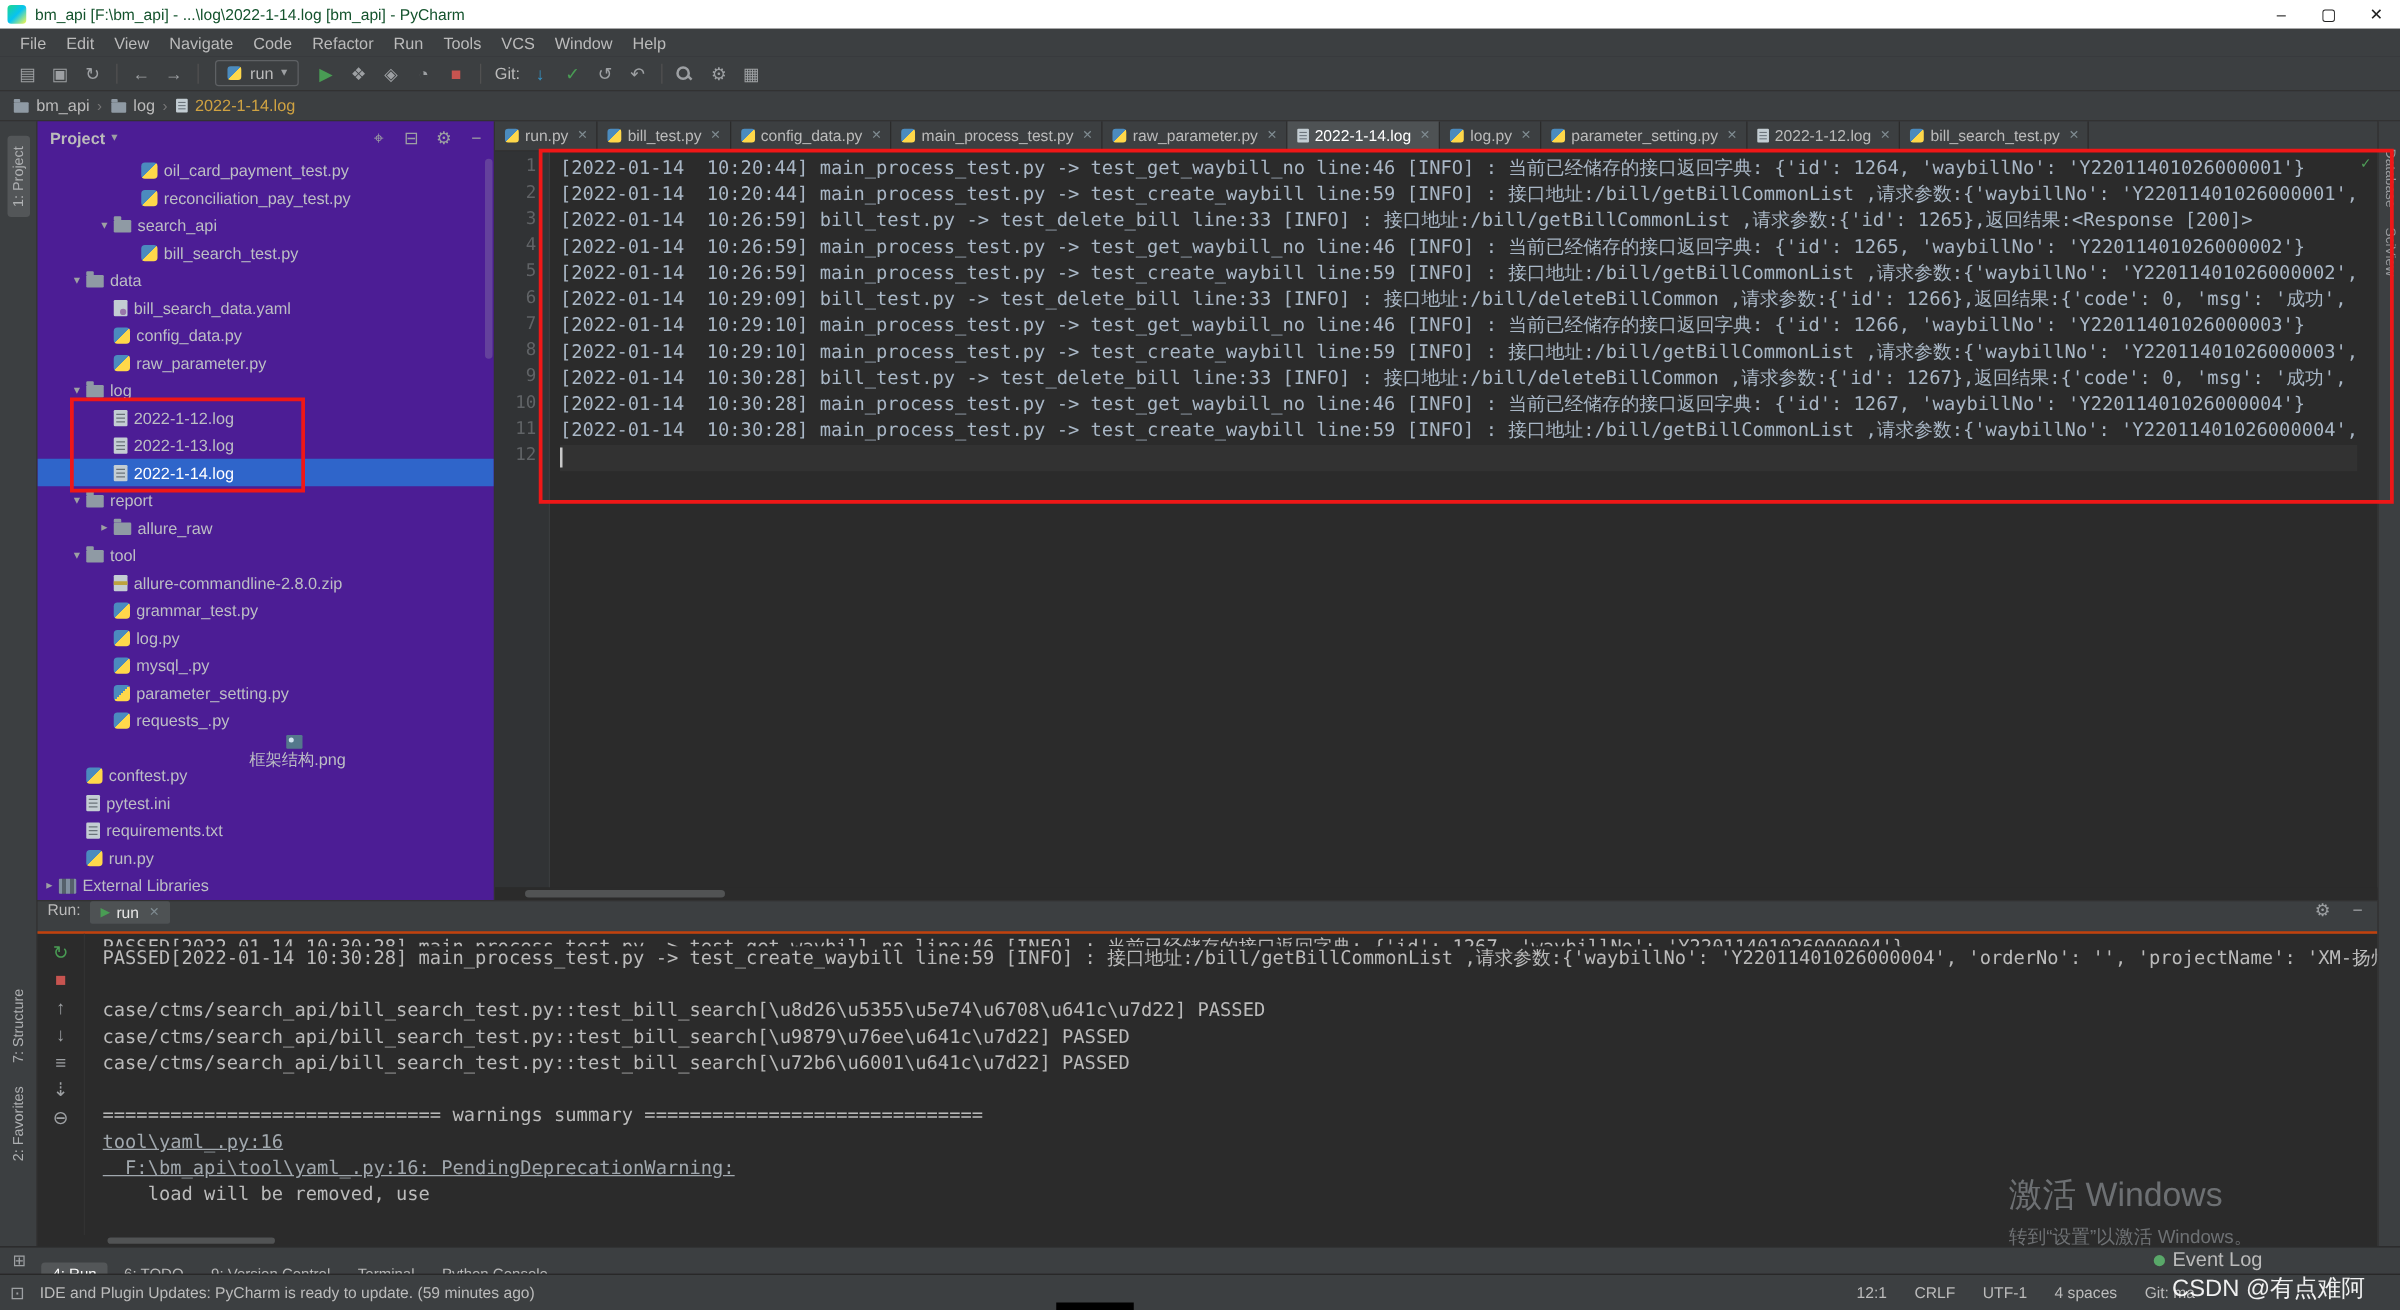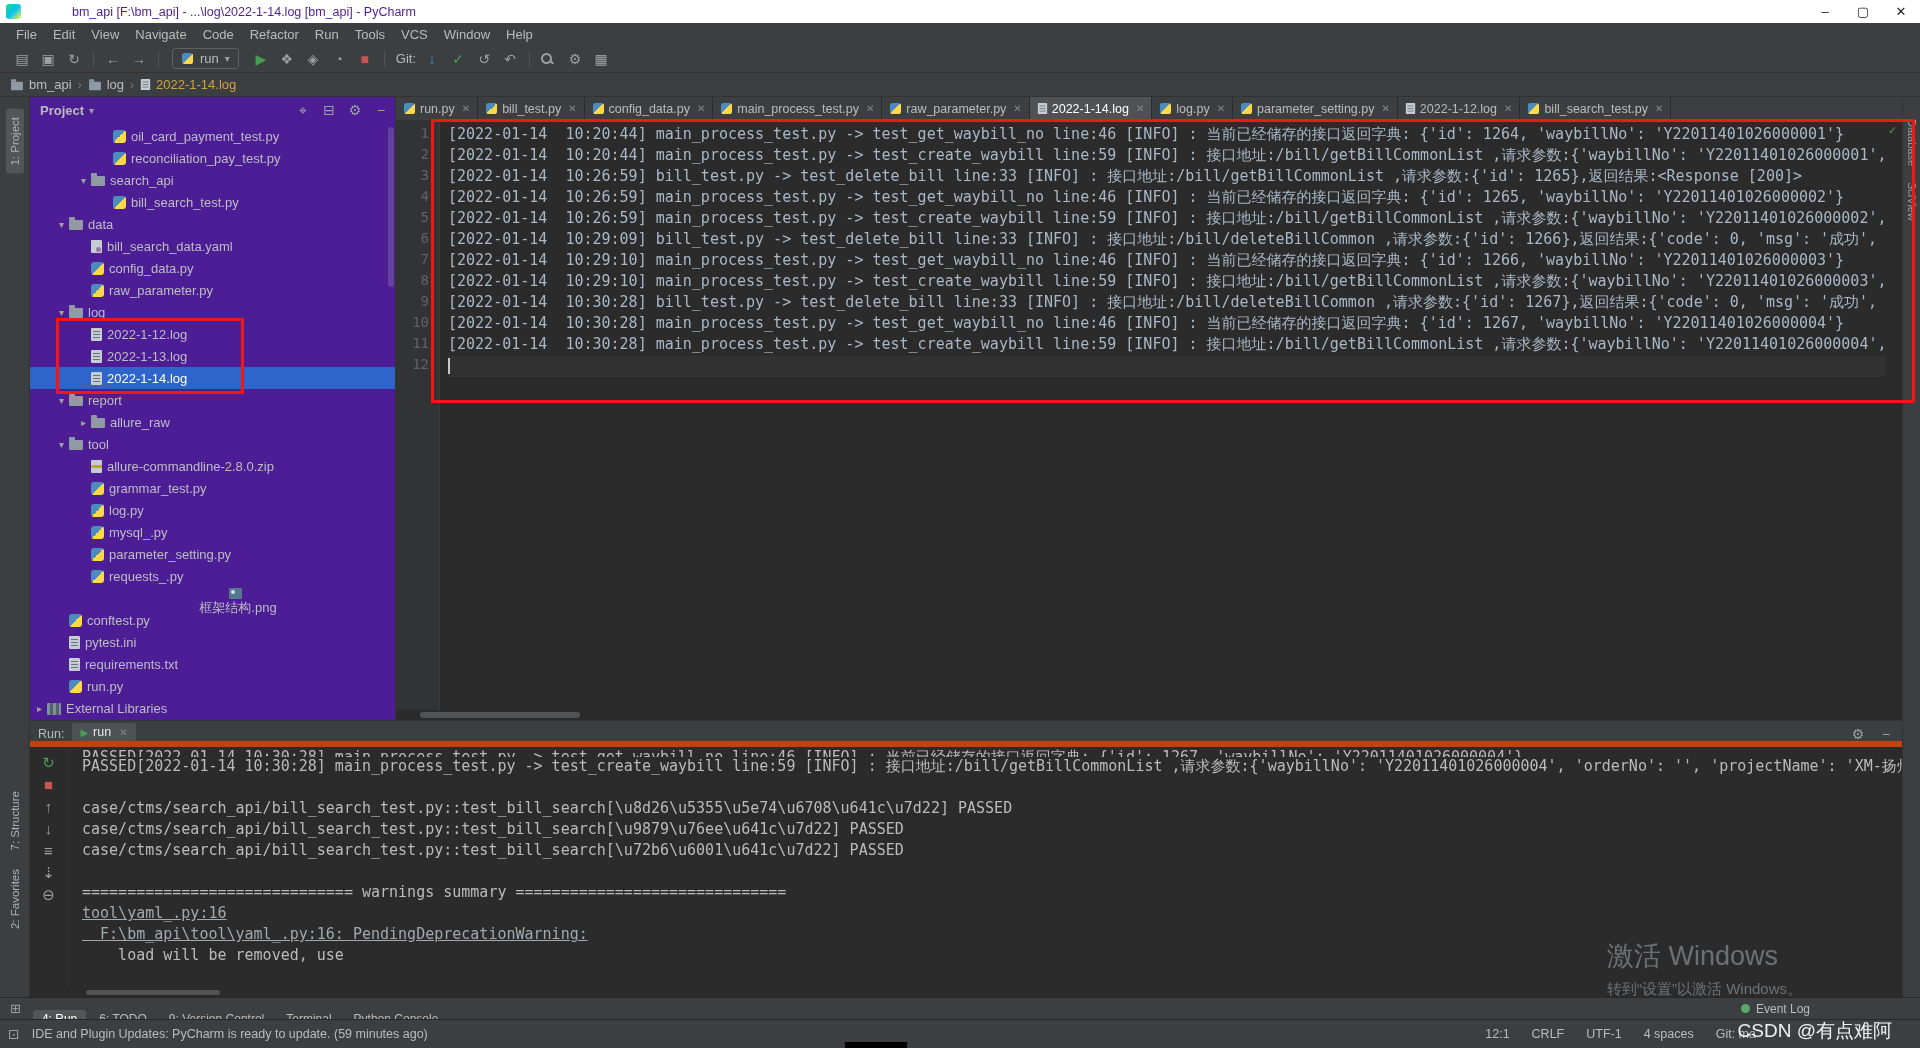--- a/index.html
+++ b/index.html
@@ -5,21 +5,21 @@
   * { margin:0; padding:0; box-sizing:border-box; }
   html,body { background:#1e1e1e; }
   body { font-family:"Liberation Sans","DejaVu Sans",sans-serif; }
   .app { position:relative; width:1920px; height:1048px; background:#2b2b2b; overflow:hidden;
          display:flex; flex-direction:column; color:#bbbbbb; }
 
   
   .titlebar { height:23px; background:#ffffff; display:flex; align-items:center; padding-left:6px; flex:none; }
   .pc-logo { width:15px; height:15px; border-radius:3px; margin-right:7px;
              background:linear-gradient(135deg,#21d789 0%,#07c3f2 50%,#fcf84a 100%); }
-  .title-text { font-size:12.5px; color:#4c1d95;margin-left:44px; }
+  .title-text { font-size:12.5px; color:#14532d; }
   .win-controls { margin-left:auto; display:flex; height:100%; }
   .win-btn { width:38px; height:100%; display:flex; align-items:center; justify-content:center;
              font-size:13px; color:#222; }
 
   
   .menubar { height:22px; background:#3c3f41; display:flex; align-items:center; padding-left:8px; flex:none; }
   .menu-item { font-size:13px; color:#bbbbbb; padding:0 8px; }
 
   
   .toolbar { height:28px; background:#3c3f41; display:flex; align-items:center; padding-left:8px; flex:none;
@@ -114,22 +114,22 @@
   .caret { display:inline-block; width:2px; height:16px; background:#c8c8c8; vertical-align:middle; }
   .editor-vscroll { width:16px; flex:none; position:relative; }
   .inspect-ok { position:absolute; top:3px; left:2px; font-size:11px; color:#4f9e58; font-weight:bold; }
   .editor-hscroll { height:10px; flex:none; position:relative; background:#2b2b2b; }
   .h-thumb { position:absolute; left:24px; top:2px; width:160px; height:6px;
              background:rgba(170,175,180,0.3); border-radius:3px; }
 
   
   .run-panel { height:277px; flex:none; background:#2b2b2b; border-top:1px solid #323232;
                display:flex; flex-direction:column; }
-  .run-header { height:26px; background:#3c3f41; display:flex; align-items:flex-end; padding:0 8px; flex:none;
-                border-bottom:6px solid #c2410c; }
+  .run-header { height:26px; background:#3c3f41; display:flex; align-items:flex-start; padding:0 8px; flex:none;
+                border-bottom:2px solid #c2410c; }
   .run-label { font-size:12.5px; color:#bbbbbb; margin-right:8px; }
   .run-tab { display:flex; align-items:center; gap:5px; background:#4e5254; padding:2px 8px;
              font-size:12.5px; color:#e8e8e8; border-radius:2px; }
   .run-ic { color:#499c54; font-size:10px; }
   .run-header-right { margin-left:auto; display:flex; gap:12px; }
   .run-body { flex:1; display:flex; min-height:0; }
   .run-toolbar { width:38px; flex:none; border-right:1px solid #323232; display:flex; flex-direction:column;
                  align-items:center; gap:7px; padding-top:8px; }
   .run-toolbar .tb-icon { font-size:15px; }
   .console { flex:1; padding:0 0 0 14px; overflow:hidden; }
@@ -140,21 +140,21 @@
   .run-hscroll { height:9px; flex:none; position:relative; }
   .h-thumb2 { position:absolute; left:56px; top:2px; width:134px; height:5px;
               background:rgba(170,175,180,0.3); border-radius:3px; }
 
   
   .bottom-bar { height:22px; background:#3c3f41; border-top:1px solid #282828; display:flex; align-items:center;
                 padding:0 10px; flex:none; gap:4px; }
   .bb-window-icon { color:#9da0a3; font-size:13px; margin-right:8px; }
   .bb-tab { font-size:12px; color:#bbbbbb; padding:2px 9px; border-radius:3px;margin-top:20px; }
   .bb-tab.active { background:rgba(255,255,255,0.12); color:#ffffff; }
-  .event-log { margin-left:auto; display:flex; align-items:center; gap:6px; font-size:12px; color:#bbbbbb;
+  .event-log { margin-left:auto; display:flex; align-items:center; gap:6px; font-size:16px; color:#bbbbbb;
                margin-right:100px; }
   .el-dot { width:9px; height:9px; border-radius:50%; background:#59a869; }
 
   .status-bar { height:29px; background:#3c3f41; border-top:1px solid #282828; display:flex; align-items:center;
                 padding:0 14px 0 8px; flex:none; font-size:12.5px; }
   .status-toggle { color:#9da0a3; font-size:14px; margin-right:12px; }
   .status-msg { color:#bbbbbb; }
   .status-segs { margin-left:auto; display:flex; gap:22px; margin-right:150px; }
   .status-seg { color:#bbbbbb; }
 

